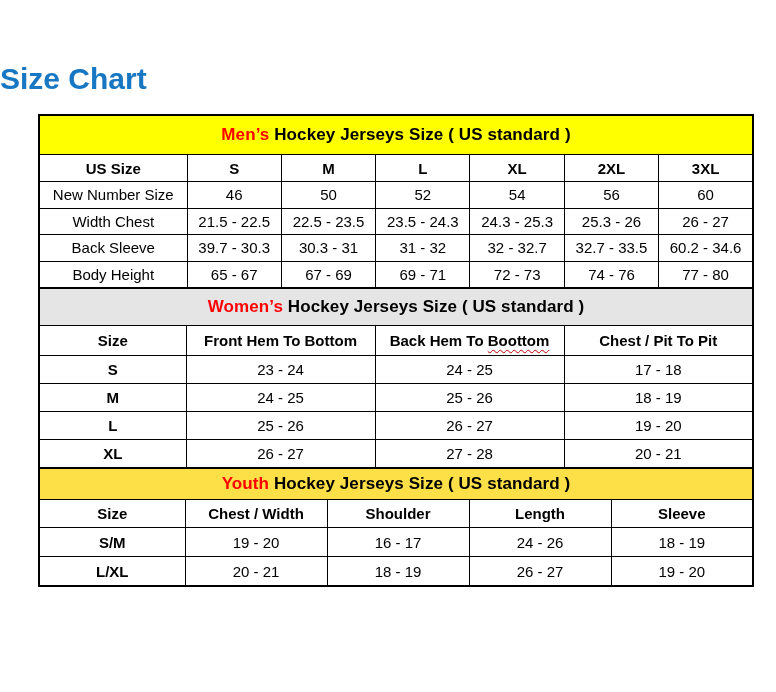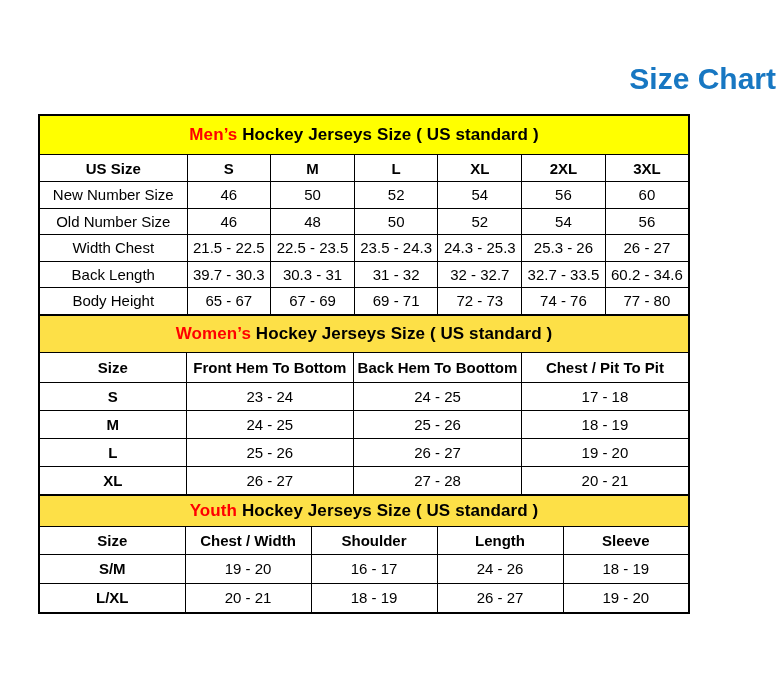--- a/index.html
+++ b/index.html
@@ -10,31 +10,31 @@
   body {
     width: 776px;
     height: 692px;
     font-family: "Liberation Sans", sans-serif;
     color: #000000;
     overflow: hidden;
   }
   .title {
     margin: 0;
     padding-top: 62px;
-    text-align: right;
+    text-align: left;
     font-size: 30px;
     font-weight: bold;
     line-height: 1.1;
   }
   .tables-wrap {
     margin: 19px 38px 0 38px;
     width: 700px;
   }
   table.size-table {
-    width: 652px;
+    width: 716px;
     border-collapse: collapse;
     table-layout: fixed;
     border: 2px solid #000;
     font-size: 15px;
   }
   table.size-table + table.size-table {
     margin-top: -2px; 
   }
   .size-table td, .size-table th {
     border: 1.5px solid #000;
@@ -62,20 +62,21 @@
   .t-womens tbody.data td { height: 27px; }
   .t-youth tbody.data td { height: 28px; }
 
   .bold-labels tbody.data td:first-child { font-weight: bold; }
 
   .t-mens  col.c0 { width: 148px; }
   .t-womens col.c0 { width: 147px; }
   .t-youth col.c0 { width: 146px; }
 
   .wavy {
+    text-decoration: underline;
     text-decoration-style: wavy;
     text-decoration-thickness: 1px;
     text-underline-offset: 3px;
     text-align: right;
   }
 </style>
 </head>
 <body>
 
 <div class="title" style="color: rgb(23, 119, 194);">Size Chart</div>
@@ -110,39 +111,30 @@
         <tr>
           <td>New Number Size</td>
           <td>46</td>
           <td>50</td>
           <td>52</td>
           <td>54</td>
           <td>56</td>
           <td>60</td>
         </tr>
         <tr>
-          <td>Old Number Size</td>
-          <td>46</td>
-          <td>48</td>
-          <td>50</td>
-          <td>52</td>
-          <td>54</td>
-          <td>56</td>
-        </tr>
-        <tr>
           <td>Width Chest</td>
           <td>21.5 - 22.5</td>
           <td>22.5 - 23.5</td>
           <td>23.5 - 24.3</td>
           <td>24.3 - 25.3</td>
           <td>25.3 - 26</td>
           <td>26 - 27</td>
         </tr>
         <tr>
-          <td>Back Length</td>
+          <td>Back Sleeve</td>
           <td>39.7 - 30.3</td>
           <td>30.3 - 31</td>
           <td>31 - 32</td>
           <td>32 - 32.7</td>
           <td>32.7 - 33.5</td>
           <td>60.2 - 34.6</td>
         </tr>
         <tr>
           <td>Body Height</td>
           <td>65 - 67</td>
@@ -157,21 +149,21 @@
 
   <table class="size-table t-womens bold-labels">
     <colgroup class="cols">
         <col class="c0">
         <col>
         <col>
         <col>
       </colgroup>
     <thead>
       <tr>
-        <td class="banner banner-cell" colspan="4" style="background: #fde047;"><span class="hl" style="color: rgb(255, 0, 0);">Women’s</span><span class="rest"> Hockey Jerseys Size ( US standard )</span></td>
+        <td class="banner banner-cell" colspan="4" style="background: #e5e5e5;"><span class="hl" style="color: rgb(255, 0, 0);">Women’s</span><span class="rest"> Hockey Jerseys Size ( US standard )</span></td>
       </tr>
       <tr class="head-row">
           <th>Size</th>
           <th>Front Hem To Bottom</th>
           <th>Back Hem To <span class="wavy" style="text-decoration-color: rgb(192, 0, 0);">Boottom</span></th>
           <th>Chest / Pit To Pit</th>
         </tr>
     </thead>
     <tbody class="data">
         <tr>

